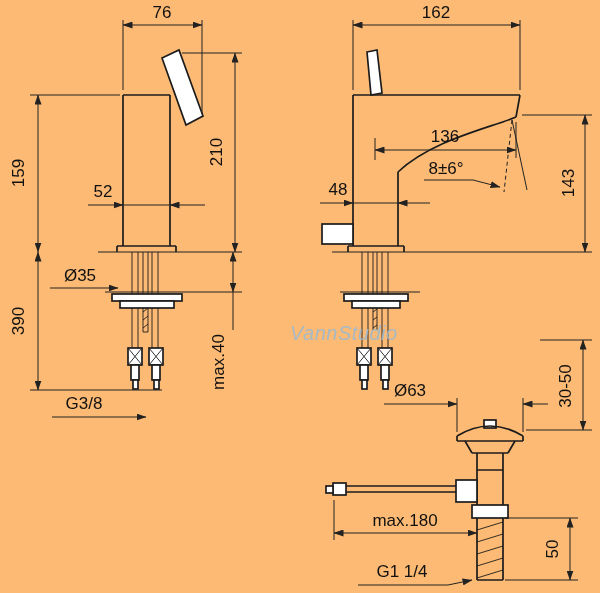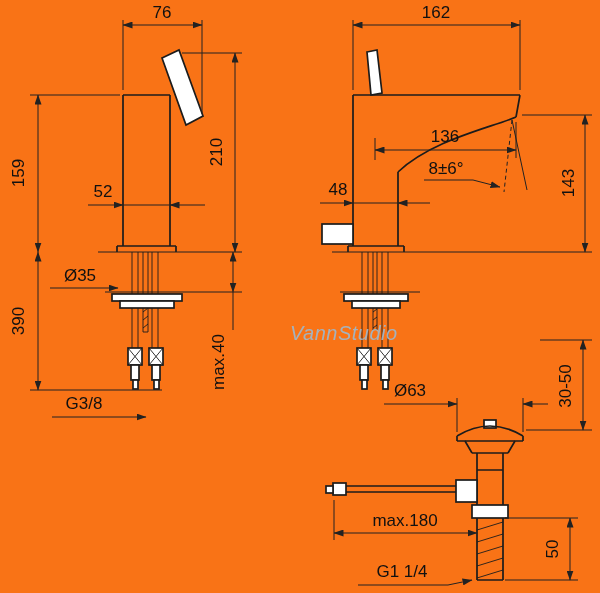--- a/index.html
+++ b/index.html
@@ -1,16 +1,16 @@
 <!DOCTYPE html>
 <html><head>
 <meta charset="utf-8">
 <style>
   html,body{margin:0;padding:0;background:#ffffff;}
-  #stage{position:relative;width:600px;height:593px;background:#f97316;overflow:hidden;}
+  #stage{position:relative;width:600px;height:593px;background:#fdba74;overflow:hidden;}
   svg{position:absolute;left:0;top:0;}
   svg text{font-family:"Liberation Sans",sans-serif;font-size:17px;fill:#111;}
   .obj{stroke:#1c1c1c;stroke-width:1.7;fill:none;}
   .objf{stroke:#1c1c1c;stroke-width:1.7;fill:#ffffff;}
   .dim{stroke:#222;stroke-width:1;fill:none;}
   .hatch{stroke:#1c1c1c;stroke-width:0.9;fill:none;}
   .dash{stroke:#222;stroke-width:1;fill:none;stroke-dasharray:4 3;}
   .wm{font-style:italic;font-size:20px;fill:#9db9ce;opacity:0.9;letter-spacing:0.5px;}
 </style>
 </head>

